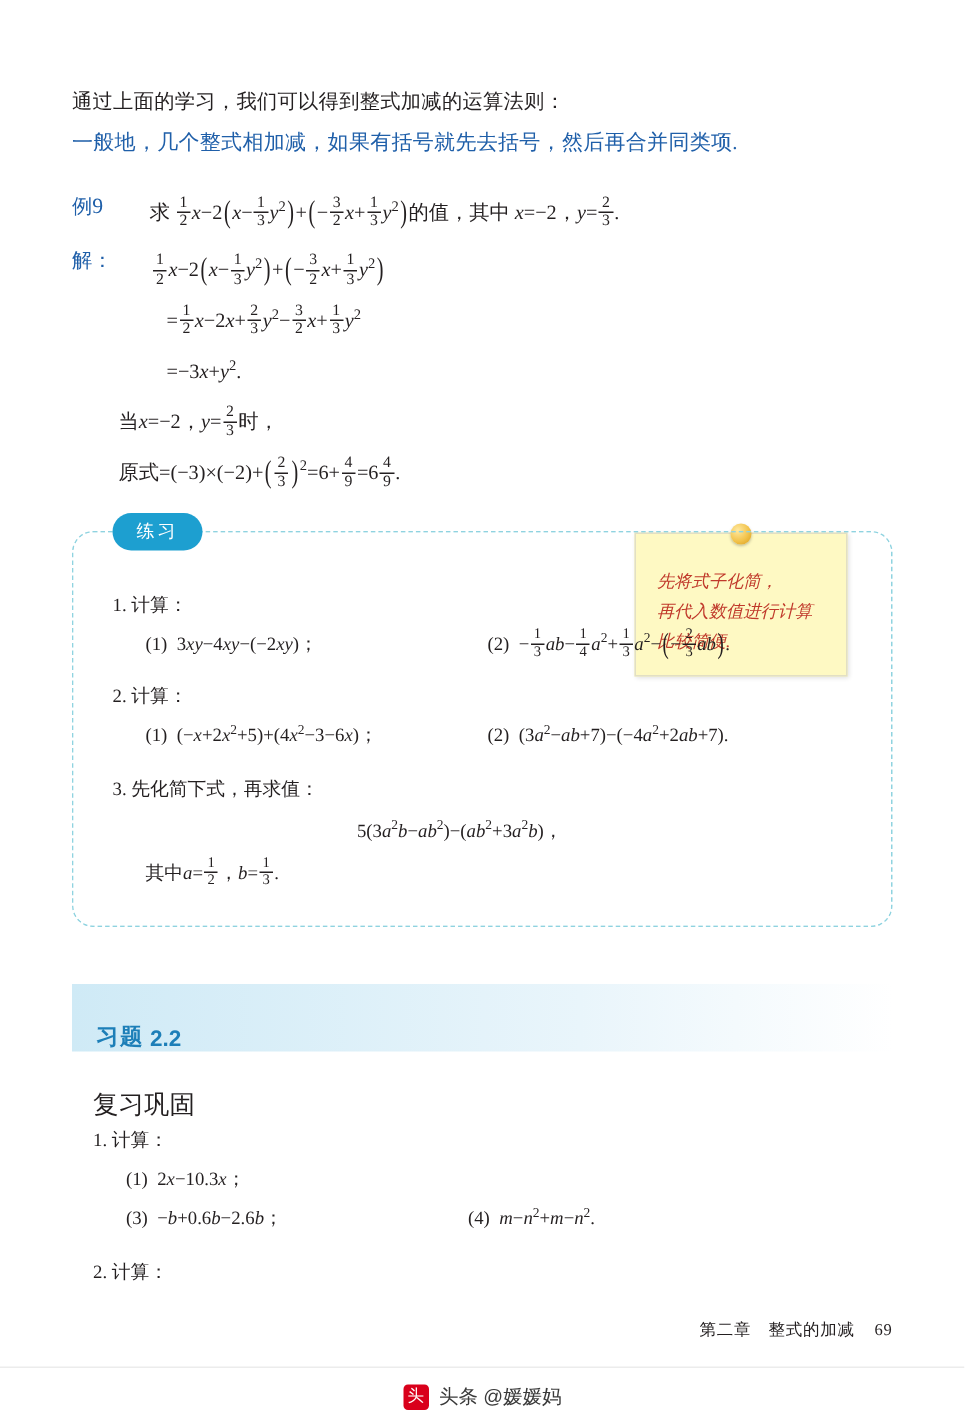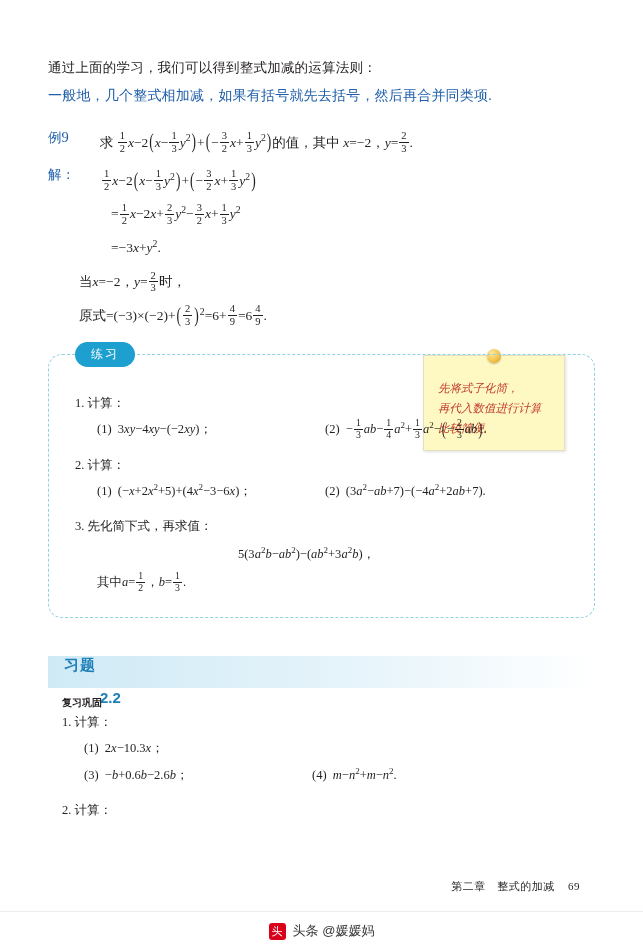--- a/index.html
+++ b/index.html
@@ -186,54 +186,54 @@
     text-align: center;
     font-size: 12.5px;
     line-height: 2.4;
     padding-right: 30px;
   }
 
   
   .exercise-header {
     margin-top: 38px;
     background: linear-gradient(to right, #cfeaf6 0%, #e9f5fb 62%, #ffffff 100%);
-    height: 32px;
+    height: 45px;
     display: flex;
-    align-items: flex-start;
+    align-items: flex-end;
     padding-left: 16px;
     box-sizing: border-box;
   }
   .exercise-header .t {
     color: #1d7fb8;
     font-family: "Liberation Sans", sans-serif;
     font-weight: bold;
     font-size: 15px;
     letter-spacing: 1px;
   }
   .exercise-header .n {
     color: #1d7fb8;
     font-family: "Liberation Sans", sans-serif;
     font-weight: bold;
     font-size: 15px;
     margin-left: 4px;
     margin-top: 33px;
   }
   .sub-head {
-    margin-top: 8px;
-    font-family: "Liberation Sans", sans-serif;
-    font-weight: bold;
-    font-size: 10px;
+    margin-top: 24px;
+    font-family: "Liberation Sans", sans-serif;
+    font-weight: normal;
+    font-size: 17px;
     padding-left: 14px;
   }
   .ex-list { padding-left: 14px; }
 
   
   .footer {
     position: absolute;
-    right: 63px;
+    right: 48px;
     bottom: 56px;
     font-size: 11px;
     color: #231f20;
     letter-spacing: 0.5px;
     text-align: right;
   }
   .footer .pg { margin-left: 10px; }
   .watermark-bar {
     position: absolute;
     left: 0;

